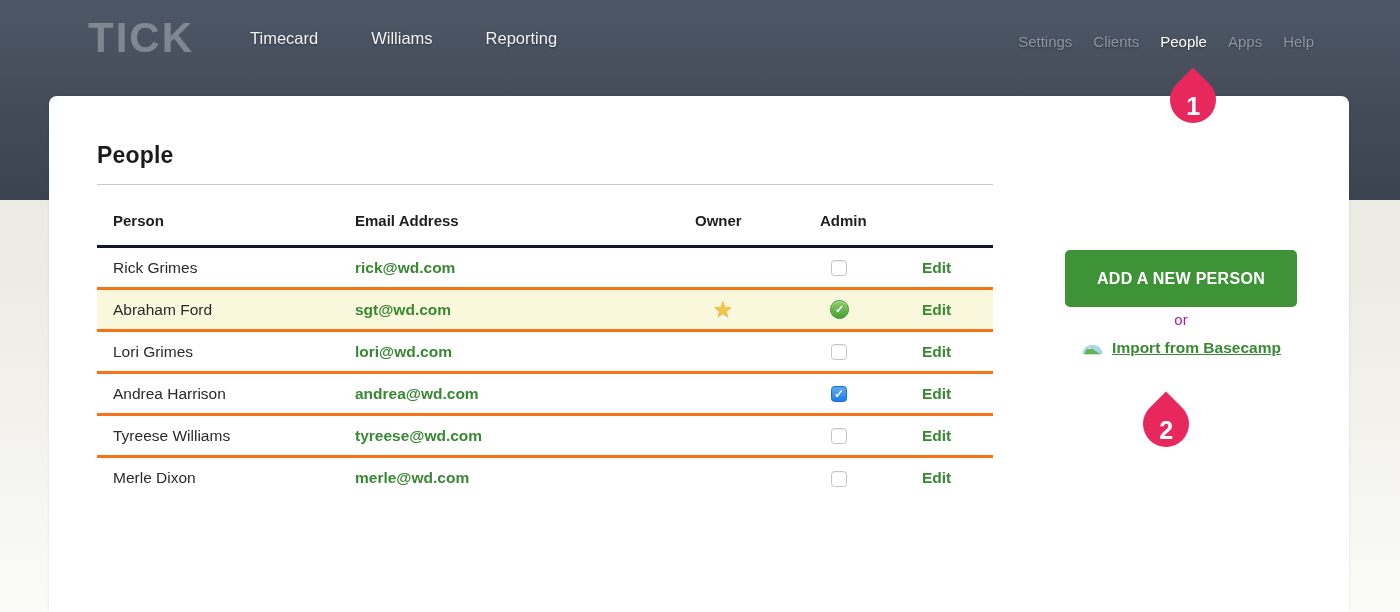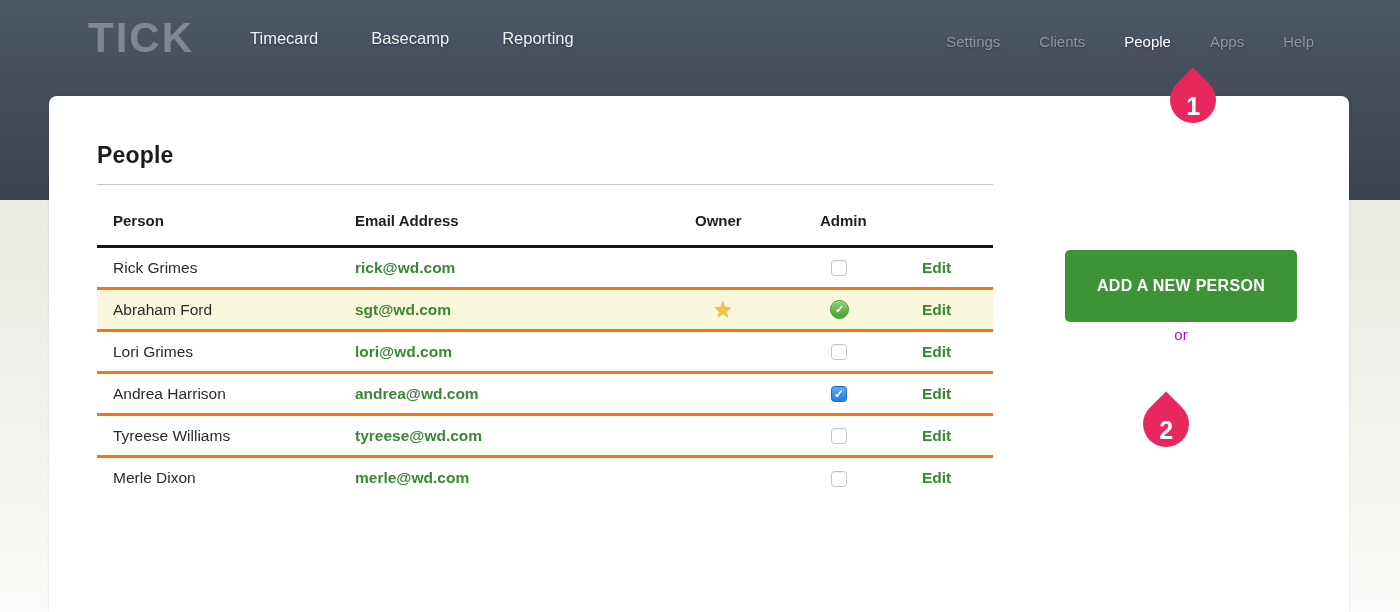--- a/index.html
+++ b/index.html
@@ -21,21 +21,21 @@
   }
   .logo {
     font-size:42px; font-weight:bold; letter-spacing:2px;
     color:rgba(255,255,255,0.30); line-height:1;text-align:center;
   }
   .nav-left { display:flex; gap:53px; margin-left:56px;text-align:center; }
   .nav-left .nav-item {
     color:#F2F4F6; font-size:16.5px; cursor:pointer;
     text-shadow:0 1px 2px rgba(0,0,0,0.45);
   }
-  .nav-right { margin-left:auto; display:flex; gap:39px; align-items:center; margin-top:6px; }
+  .nav-right { margin-left:auto; display:flex; gap:21px; align-items:center; margin-top:6px; }
   .nav-right .nav-item {
     color:#8D95A0; font-size:15px; cursor:pointer;
     text-shadow:0 1px 2px rgba(0,0,0,0.35);
   }
   .nav-right .nav-item.active { color:#FFFFFF; }
 
   
   .card {
     position:absolute; left:49px; top:96px; width:1300px; height:516px;
     background:#FFFFFF; border-radius:8px 8px 0 0;
@@ -80,21 +80,21 @@
     display:inline-flex; align-items:center; justify-content:center;
     width:19px; height:19px; margin-left:10px; border-radius:50%;
     background:linear-gradient(180deg,#8ED06B,#43A135);
     border:1px solid #3E9431; box-shadow:inset 0 1px 0 rgba(255,255,255,0.45);
     color:#FFFFFF; font-size:11px; font-weight:bold; vertical-align:middle;
   }
 
   
   .side-panel { position:absolute; left:1016px; top:154px; width:232px; text-align:center; }
   .add-btn {
-    width:232px; height:72px; background:#3F9337; border:none; border-radius:5px;
+    width:232px; height:57px; background:#3F9337; border:none; border-radius:5px;
     color:#FFFFFF; font-family:"Liberation Sans",sans-serif; font-weight:bold;
     font-size:16px; letter-spacing:0.3px; cursor:pointer;
   }
   .or-label { margin-top:4px; color:#a21caf; font-size:15px; }
   .import-link {
     margin-top:11px; display:inline-flex; align-items:center; gap:8px;
     color:#398834; font-weight:bold; font-size:15.5px; cursor:pointer;
   }
   .import-link .link-text { text-decoration:underline; }
   .basecamp-icon { display:inline-block; width:23px; height:16px; }
@@ -114,21 +114,21 @@
   .marker-2 { left:1143px; top:401px; }
 </style>
 </head>
 <body>
 
 <header class="topbar">
   <div class="topbar-row">
     <div class="logo">TICK</div>
     <nav class="nav-left">
       <span class="nav-item">Timecard</span>
-      <span class="nav-item">Basecamp</span>
+      <span class="nav-item">Williams</span>
       <span class="nav-item">Reporting</span>
     </nav>
     <nav class="nav-right">
       <span class="nav-item">Settings</span>
       <span class="nav-item">Clients</span>
       <span class="nav-item active">People</span>
       <span class="nav-item">Apps</span>
       <span class="nav-item">Help</span>
     </nav>
   </div>
@@ -197,20 +197,28 @@
         <td></td>
         <td><span class="checkbox"></span></td>
         <td><a class="green-link">Edit</a></td>
       </tr>
     </tbody>
   </table>
 
   <aside class="side-panel">
     <button class="add-btn">ADD A NEW PERSON</button>
     <div class="or-label">or</div>
+    <a class="import-link">
+      <svg class="basecamp-icon" viewBox="0 0 24 16" xmlns="http://www.w3.org/2000/svg">
+        <path d="M1.5,14.5 A10.5,10 0 0 1 22.5,14.5 Z" fill="#A8D4EE"></path>
+        <path d="M3.5,14.5 C6,7.5 9,5.8 12,8.8 C14.3,11 17.5,12.6 20.5,14.5 Z" fill="#63B44A"></path>
+        <path d="M7.2,8.6 C8.3,7.3 10,7.2 11.2,8.2 C10.3,9.3 8.4,9.5 7.2,8.6 Z" fill="#FFFFFF" opacity="0.9"></path>
+      </svg>
+      <span class="link-text">Import from Basecamp</span>
+    </a>
   </aside>
 </main>
 
 <div class="marker marker-1">
   <span class="num">1</span>
 </div>
 <div class="marker marker-2">
   <span class="num">2</span>
 </div>
 

